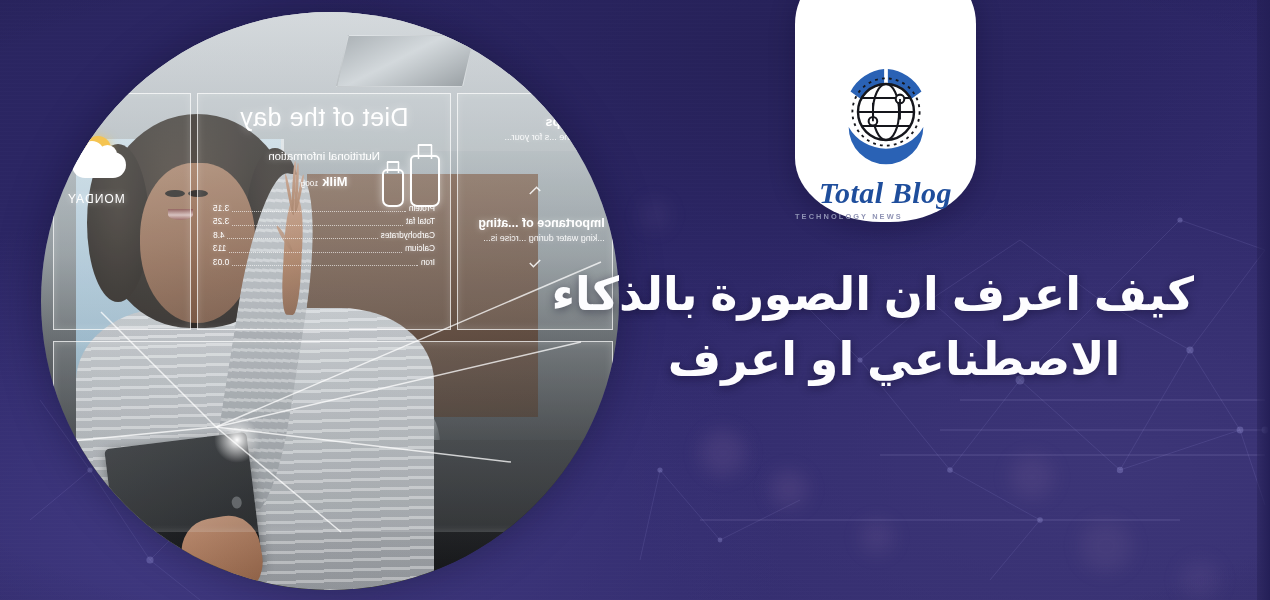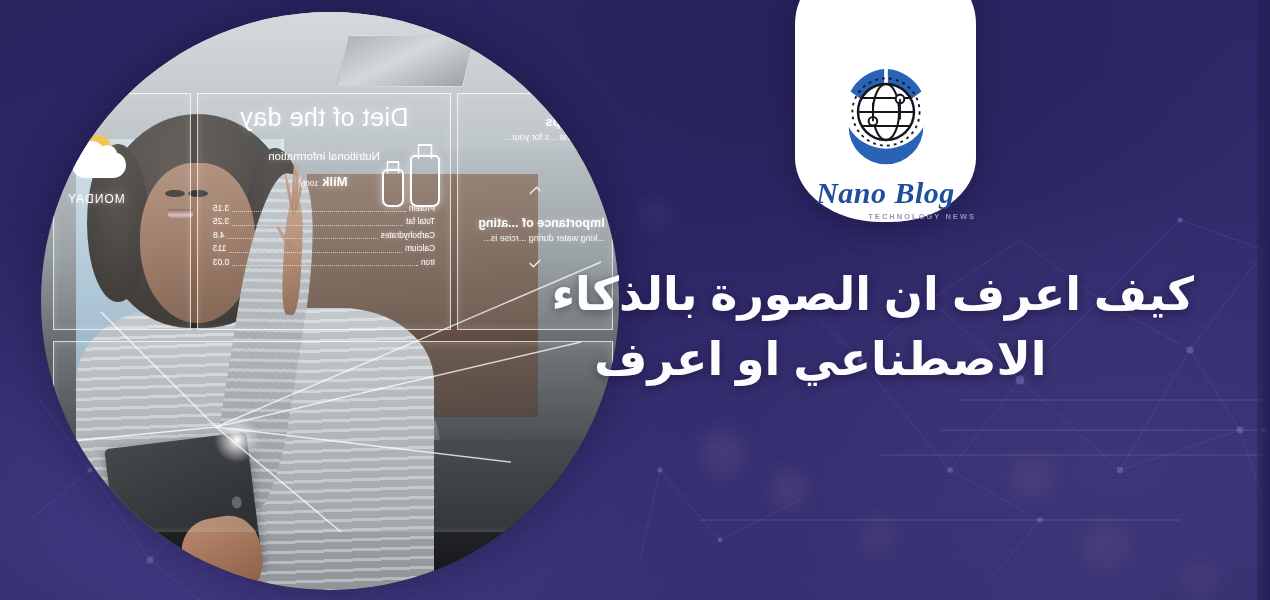--- a/index.html
+++ b/index.html
@@ -314,32 +314,32 @@
   .logo-word{
     position:absolute; left:0; right:0; top:212px;
     text-align:center;
     font-family:"Liberation Serif","DejaVu Serif",serif;
     font-style:italic; font-weight:700;
     font-size:30px; color:#1f4e9c;
     letter-spacing:.5px;
   }
   .logo-tag{
     position:absolute; left:0; right:0; top:248px;
-    text-align:right;
+    text-align:left;
     font-size:7.4px; letter-spacing:2.1px;
     color:#8f93b4; font-weight:700;
   }
 
   
   .headline{
     position:absolute;
     right:76px; top:262px;
     width:600px;
     direction:rtl;
-    text-align:left;
+    text-align:center;
     color:#fdfdff;
     font-weight:700;
     font-size:46px;
     line-height:1.42;
     letter-spacing:0;
     text-shadow:0 2px 10px rgba(10,6,34,.45);
   }
   .headline .ln{ display:block; white-space:nowrap; }
 </style>
 </head>
@@ -530,21 +530,21 @@
       <ellipse cx="60" cy="60" rx="14" ry="30" fill="none" stroke="#15161c" stroke-width="2.2"></ellipse>
       <line x1="30" y1="60" x2="90" y2="60" stroke="#15161c" stroke-width="2.2"></line>
       <path d="M34 45 H86" stroke="#15161c" stroke-width="2"></path>
       <path d="M34 75 H86" stroke="#15161c" stroke-width="2"></path>
       <circle cx="60" cy="60" r="36" fill="none" stroke="#15161c" stroke-width="2" stroke-dasharray="3 4.5"></circle>
       <circle cx="75" cy="46" r="4.6" fill="#fff" stroke="#15161c" stroke-width="2.2"></circle>
       <circle cx="46" cy="70" r="4.6" fill="#fff" stroke="#15161c" stroke-width="2.2"></circle>
       <line x1="75" y1="46" x2="75" y2="68" stroke="#15161c" stroke-width="2"></line>
       <line x1="46" y1="70" x2="46" y2="50" stroke="#15161c" stroke-width="2"></line>
     </svg>
-    <div class="logo-word">Nano Blog</div>
+    <div class="logo-word">Total Blog</div>
     <div class="logo-tag">TECHNOLOGY NEWS</div>
   </div>
 
   <div class="headline">
     <span class="ln">كيف اعرف ان الصورة بالذكاء</span>
     <span class="ln">الاصطناعي او اعرف</span>
   </div>
 
 </div>
 

